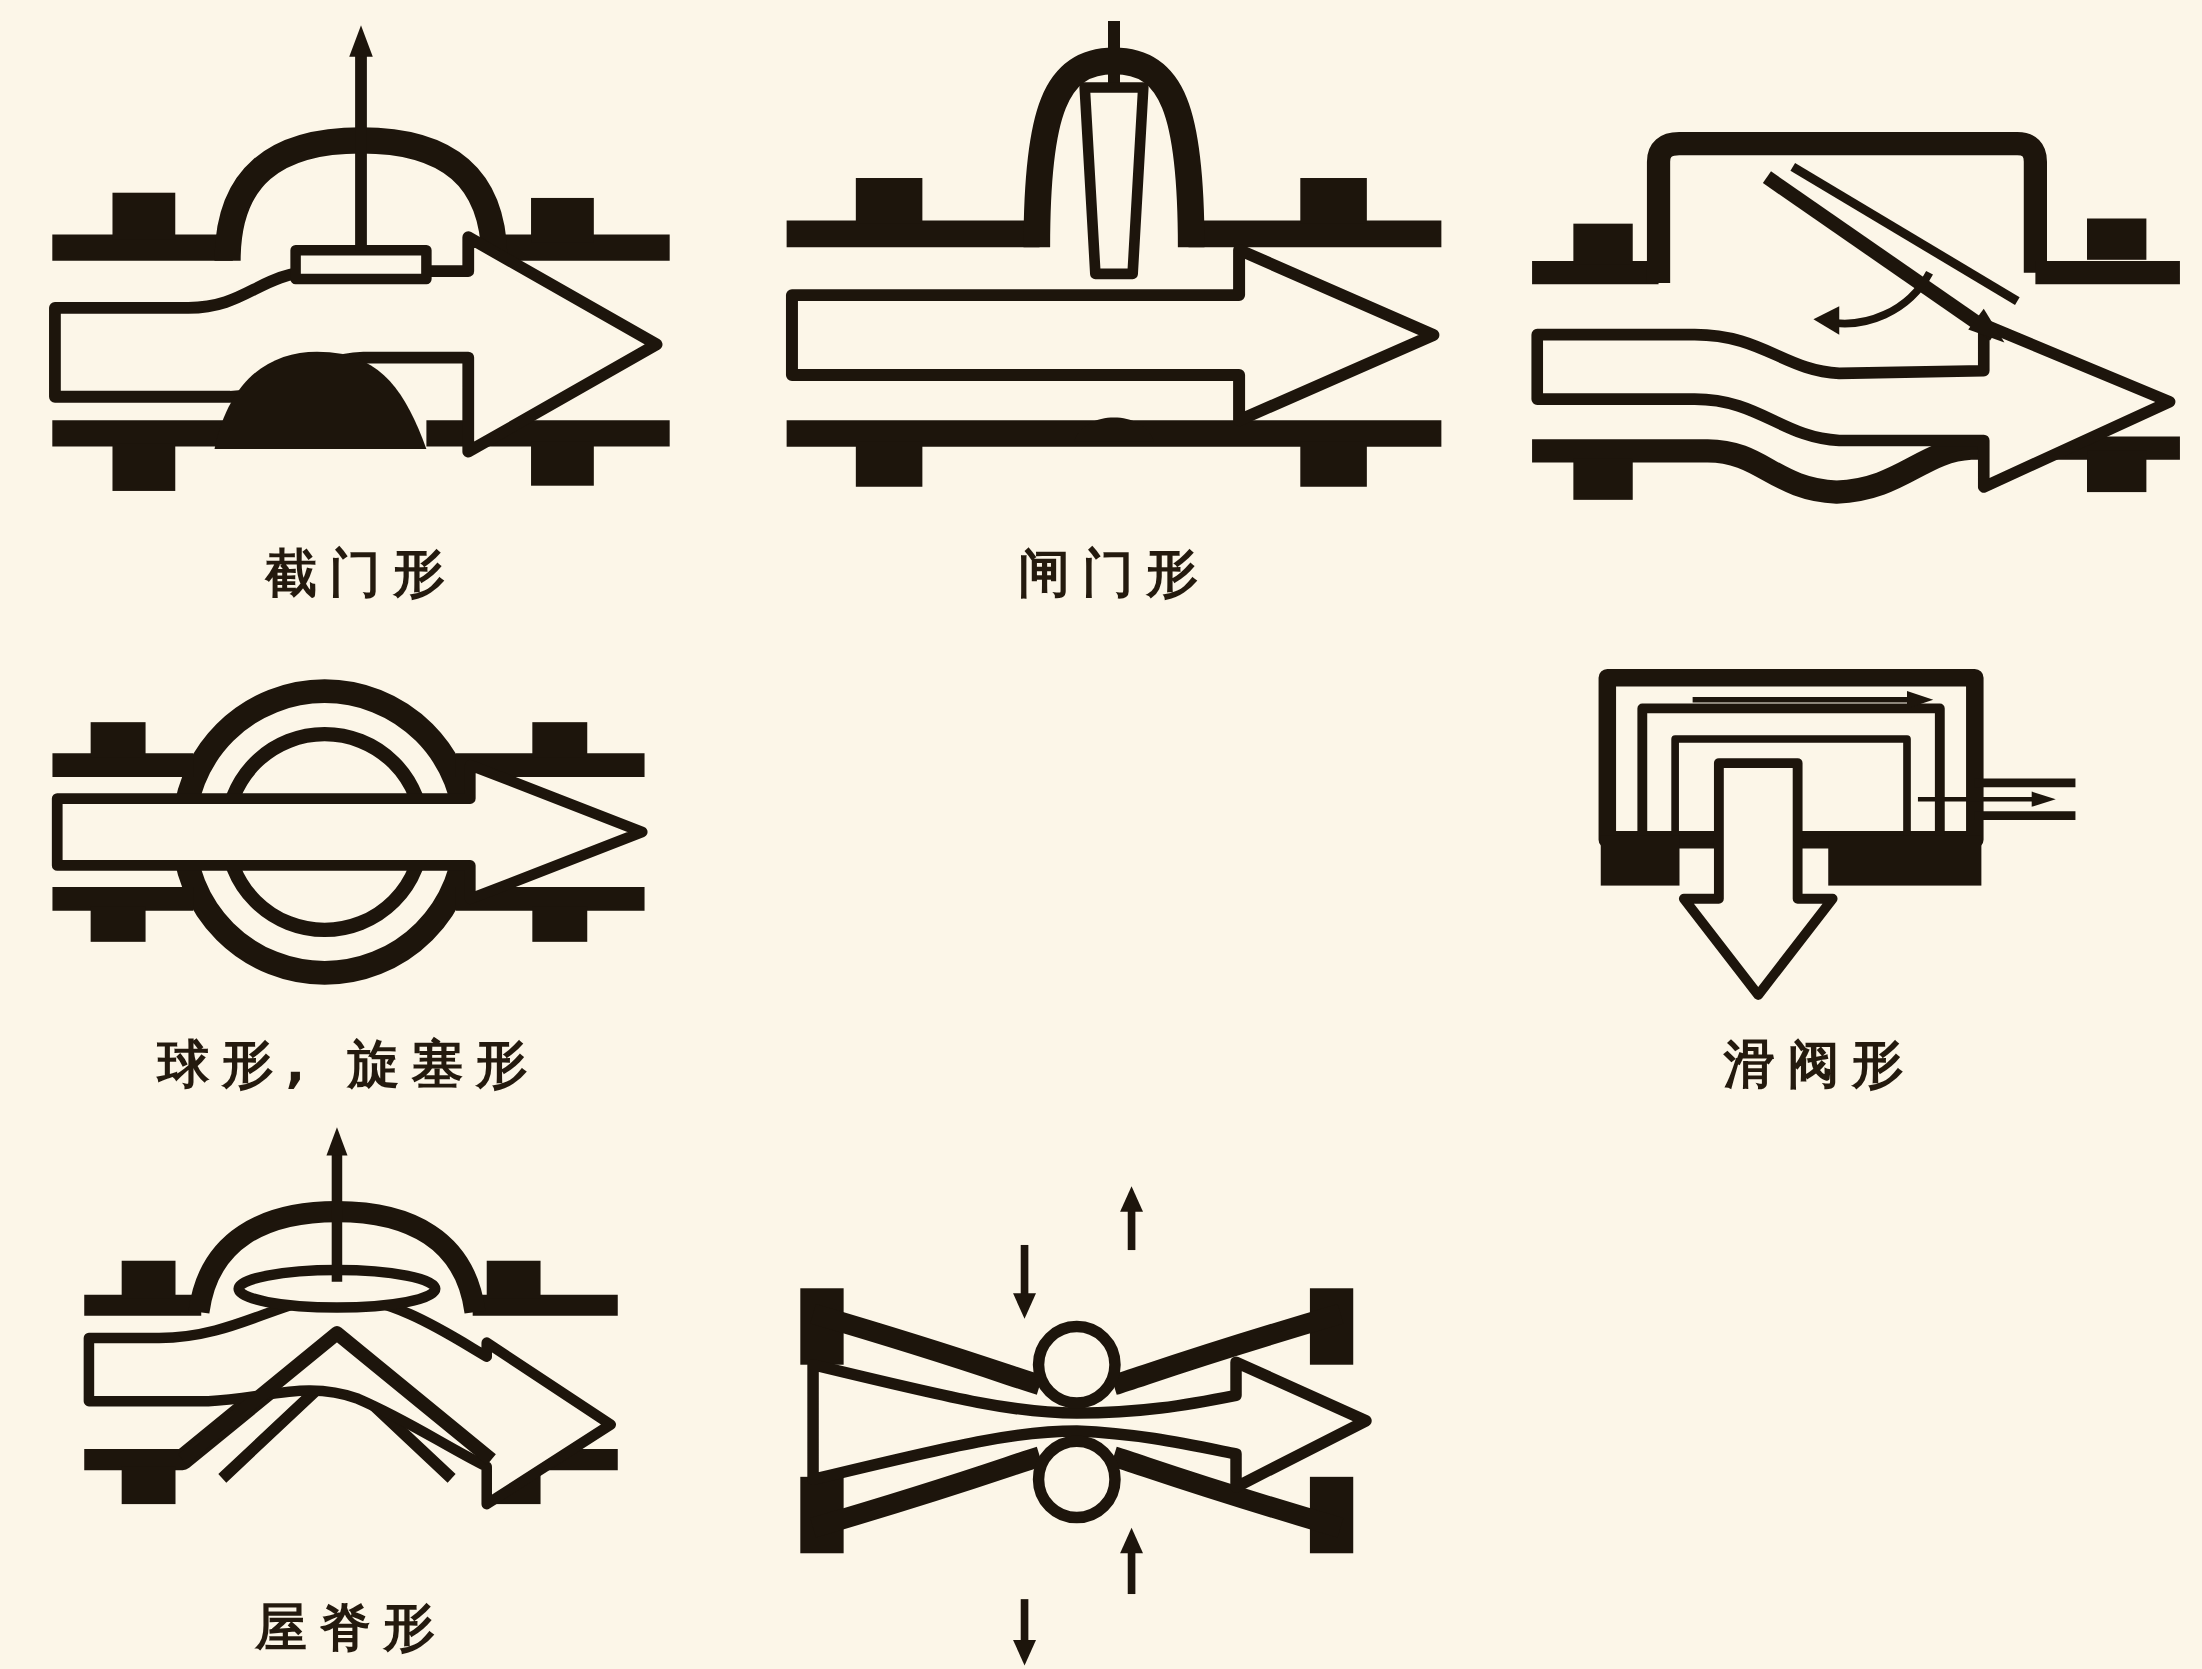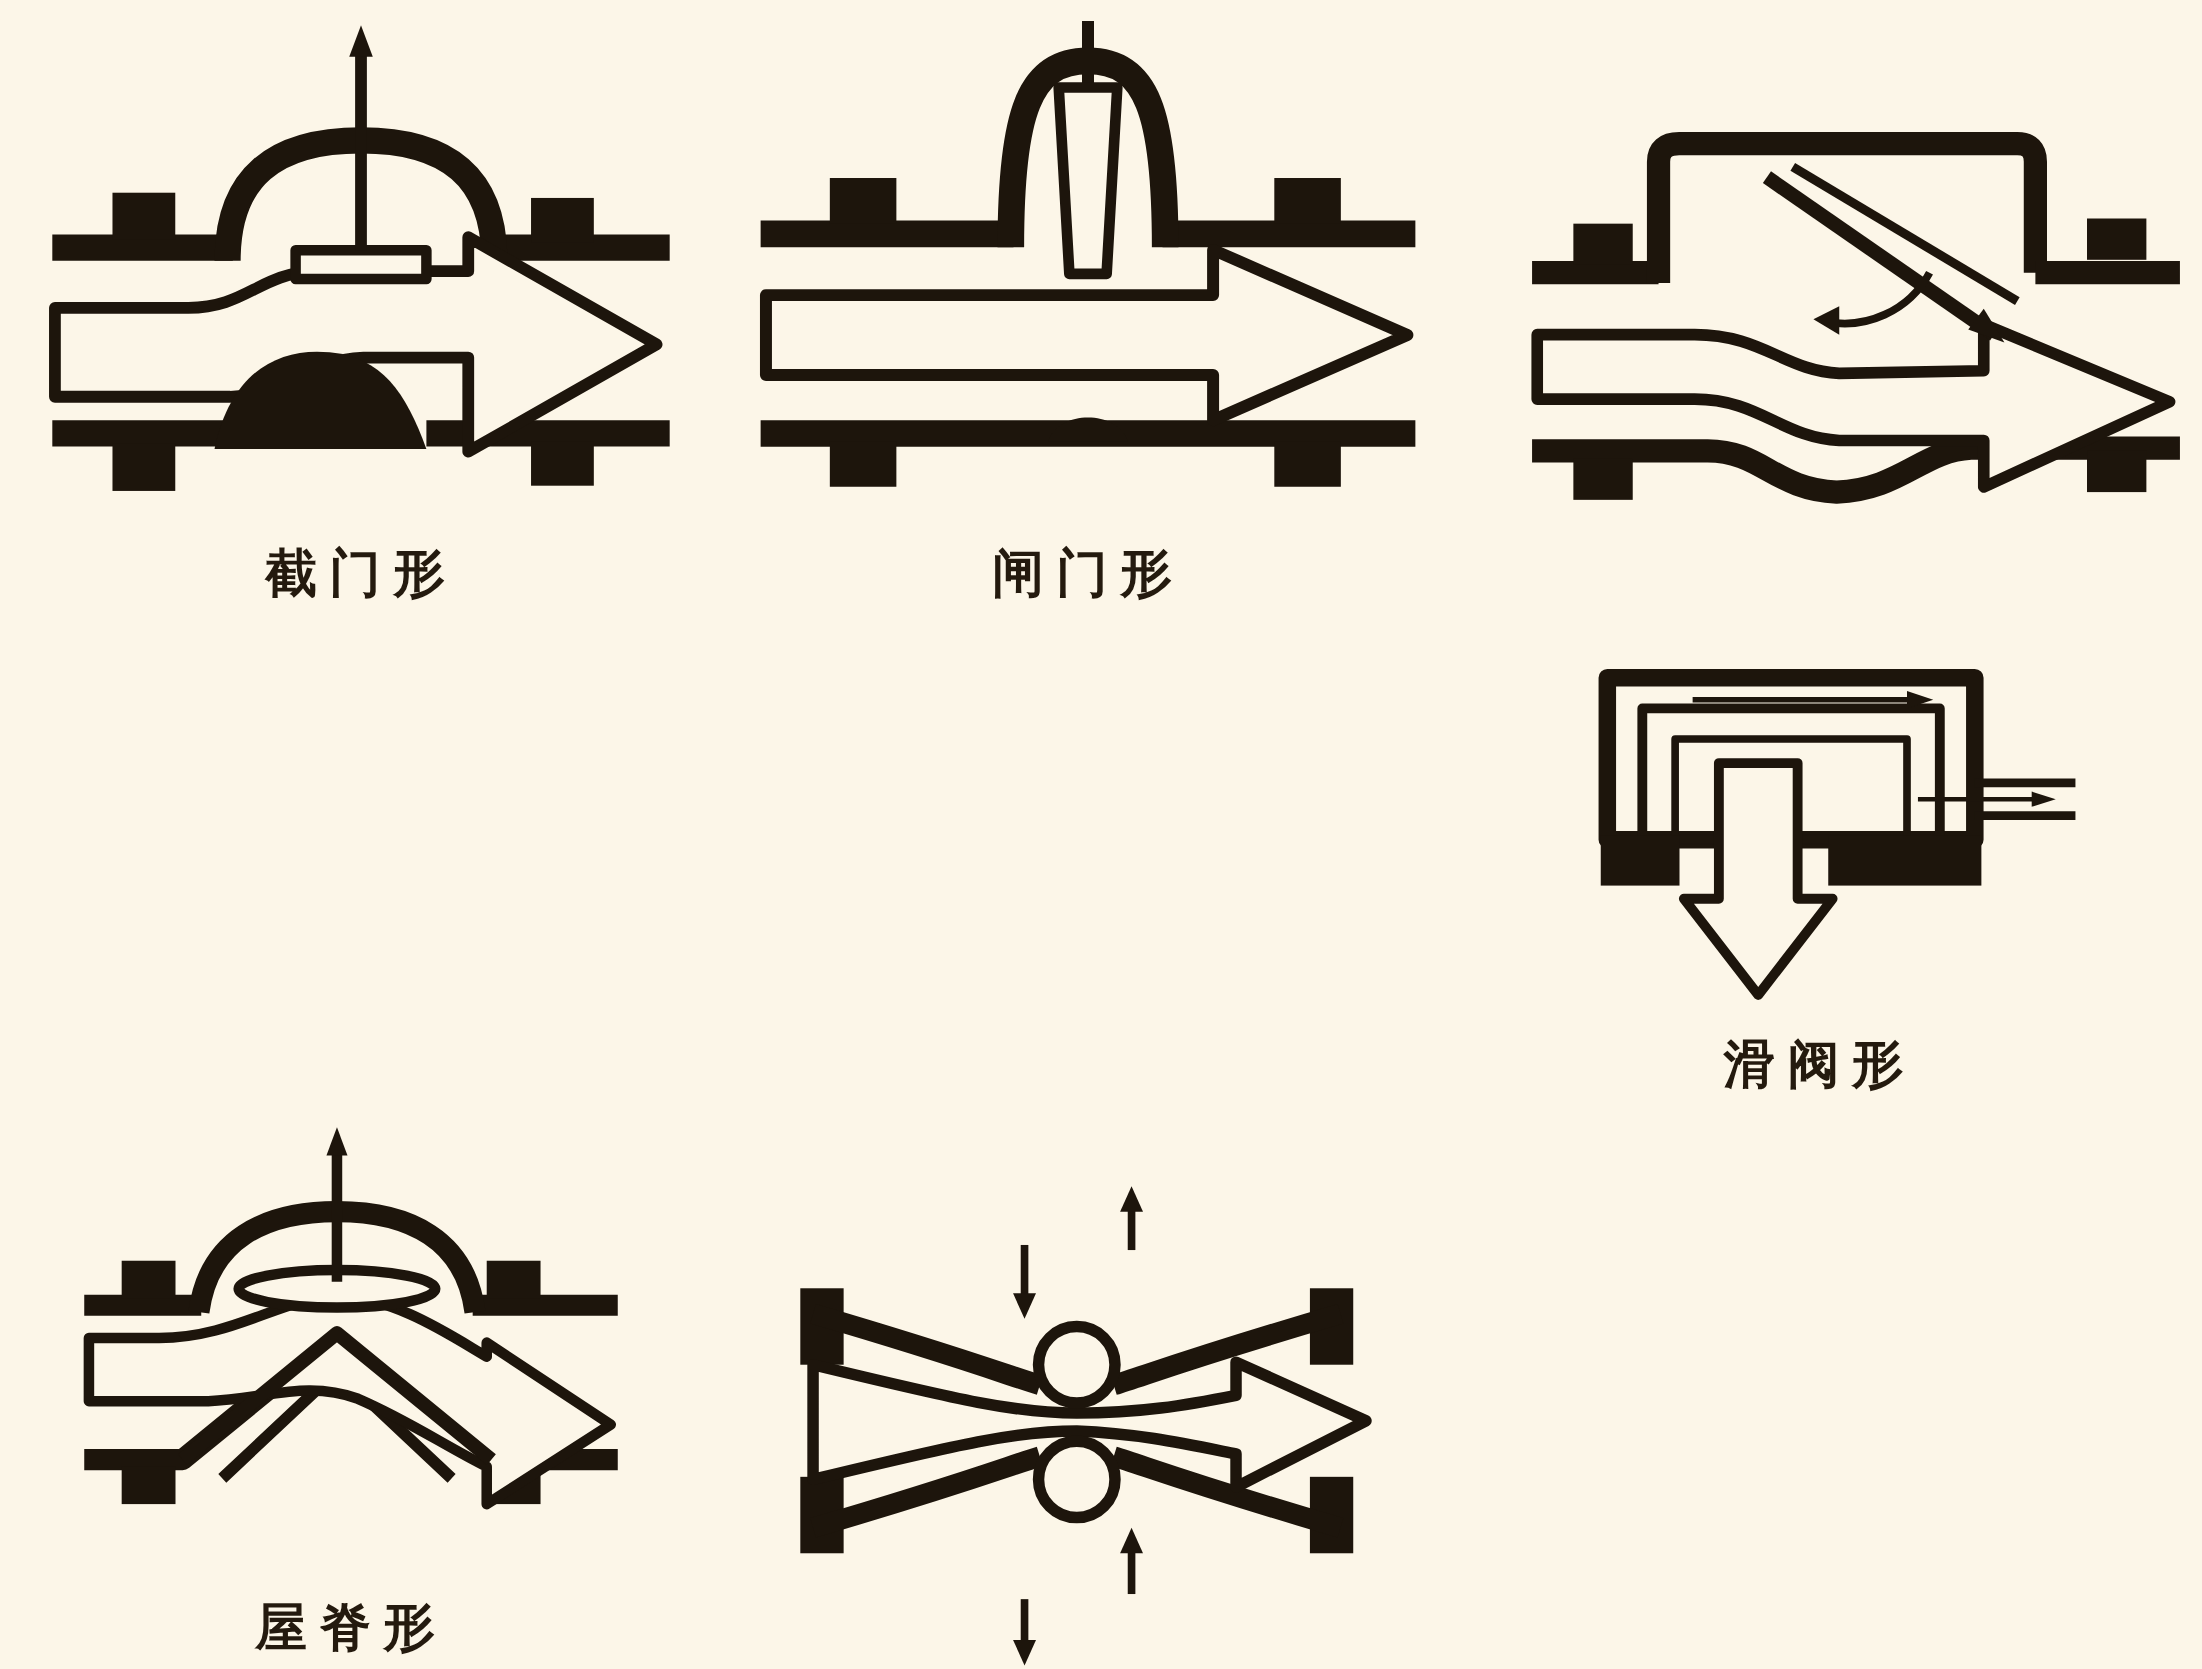--- a/index.html
+++ b/index.html
@@ -77,21 +77,21 @@
       </g>
       <g>
         <rect class="white" x="200" y="178" width="100" height="22" stroke-width="8"></rect>
         <line x1="250" y1="20" x2="250" y2="178" stroke-width="9"></line>
         <polygon class="fill" points="250,6 241,30 259,30"></polygon>
       </g>
     </svg>
     <figcaption class="caption">截门形</figcaption>
   </figure>
 
-  <figure class="cell" style="left:731px;top:13px;width:714px;height:602px">
+  <figure class="cell" style="left:757px;top:13px;width:714px;height:602px">
     <svg viewBox="0 0 520 390" preserveAspectRatio="xMidYMid meet" role="img">
       <g>
         <path class="stroke" stroke-width="20" d="M14 166 H204"></path>
         <path class="stroke" stroke-width="20" d="M316 166 H506"></path>
         <path class="stroke" stroke-width="20" d="M202 176 C202 74 216 36 260 36 C304 36 318 74 318 176"></path>
         <path class="stroke" stroke-width="20" d="M14 316 H506"></path>
         <rect class="fill" x="66" y="124" width="50" height="34"></rect>
         <rect class="fill" x="66" y="322" width="50" height="34"></rect>
         <rect class="fill" x="400" y="124" width="50" height="34"></rect>
         <rect class="fill" x="400" y="322" width="50" height="34"></rect>
@@ -126,20 +126,42 @@
       <g>
         <line x1="196" y1="84" x2="372" y2="206" stroke-width="11"></line>
         <line x1="216" y1="76" x2="390" y2="180" stroke-width="7"></line>
         <polygon class="fill" points="380,212 352,202 364,186"></polygon>
         <path class="stroke" stroke-width="6" d="M322 158 C306 188 272 202 242 196"></path>
         <polygon class="fill" points="232,194 252,184 252,206"></polygon>
       </g>
     </svg>
   </figure>
 
+  <figure class="cell" style="left:13px;top:641px;width:671px;height:465px">
+    <svg viewBox="0 0 520 320" preserveAspectRatio="xMidYMid meet" role="img">
+      <g>
+        <circle class="white" cx="240" cy="160" r="118" stroke-width="20"></circle>
+        <circle class="stroke" cx="240" cy="160" r="82" stroke-width="12"></circle>
+      </g>
+      <g>
+        <path class="stroke" stroke-width="20" d="M12 104 H130"></path>
+        <path class="stroke" stroke-width="20" d="M350 104 H508"></path>
+        <path class="stroke" stroke-width="20" d="M12 216 H130"></path>
+        <path class="stroke" stroke-width="20" d="M350 216 H508"></path>
+        <rect class="fill" x="44" y="68" width="46" height="30"></rect>
+        <rect class="fill" x="44" y="222" width="46" height="30"></rect>
+        <rect class="fill" x="414" y="68" width="46" height="30"></rect>
+        <rect class="fill" x="414" y="222" width="46" height="30"></rect>
+      </g>
+      <g>
+        <path class="white" stroke-width="9" d="M16 132 H362 V104 L506 160 L362 216 V188 H16 Z"></path>
+      </g>
+    </svg>
+    <figcaption class="caption">球形, 旋塞形</figcaption>
+  </figure>
 
 
   <figure class="cell" style="left:39px;top:1118px;width:624px;height:551px">
     <svg viewBox="0 0 480 400" preserveAspectRatio="xMidYMid meet" role="img">
       <g>
         <path class="stroke" stroke-width="18" d="M12 160 H112"></path>
         <path class="stroke" stroke-width="18" d="M344 160 H468"></path>
         <path class="stroke" stroke-width="18" d="M110 166 C118 104 166 80 228 80 C290 80 338 104 346 166"></path>
         <path class="stroke" stroke-width="18" d="M12 292 H96 L228 184 L360 292 H468"></path>
         <path class="stroke" stroke-width="10" d="M130 308 L228 216 L326 308"></path>

